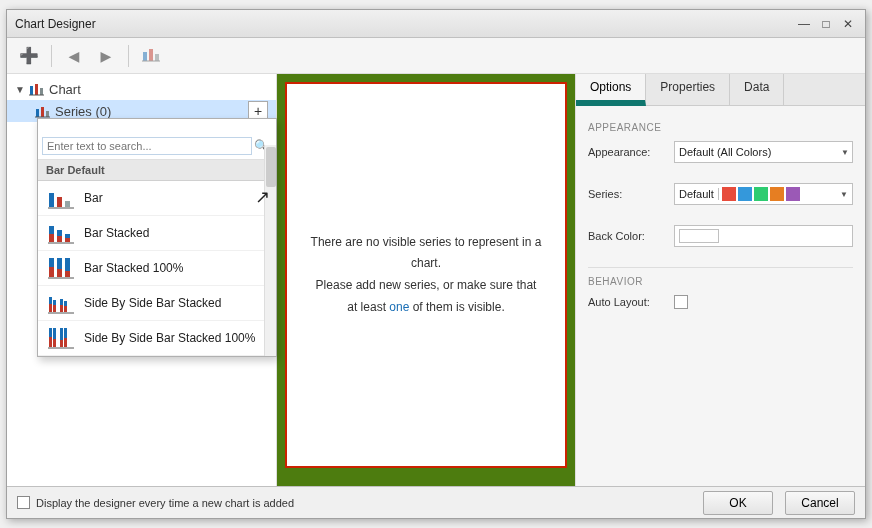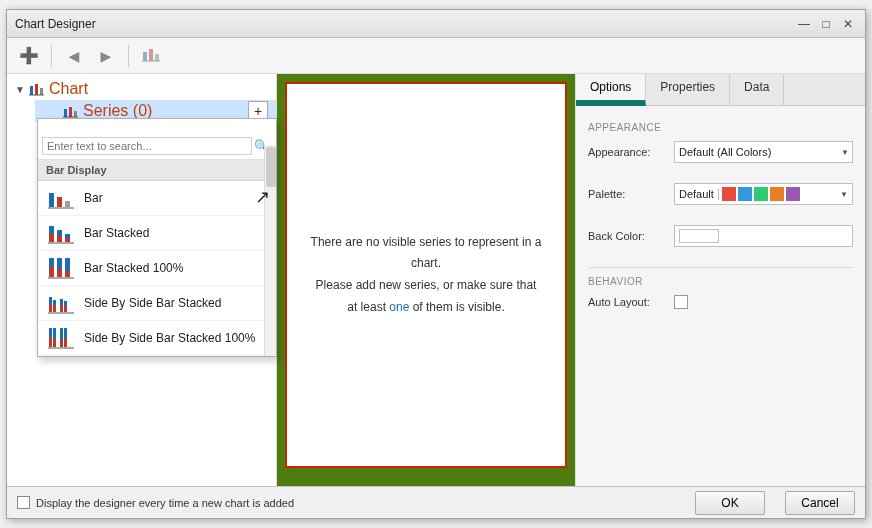--- a/index.html
+++ b/index.html
@@ -101,31 +101,30 @@
     .tree-item {
       display: flex;
       align-items: center;
       height: 22px;
       padding: 0 8px;
       cursor: pointer;
       gap: 4px;
     }
     .tree-item.selected {
       background: #cce4ff;
-      margin-left: 28px;
     }
     .tree-item-root {
       padding-left: 8px;
     }
     .tree-item-child {
       padding-left: 28px;
     }
     .tree-item-label {
-      font-size: 16px;
-      color: #c2410c;
+      font-size: 13px;
+      color: #404040;
     }
 
     
     .dropdown-popup {
       position: absolute;
       top: 44px;
       left: 30px;
       width: 240px;
       background: #fff;
       border: 1px solid #b0b0b0;
@@ -378,21 +377,21 @@
       border: 1px solid #888;
       background: #fff;
       flex-shrink: 0;
     }
     .bottom-label {
       font-size: 11px;
       color: #333;
     }
     .bottom-right {
       display: flex;
-      gap: 20px;
+      gap: 12px;
     }
     .btn-ok, .btn-cancel {
       width: 70px;
       height: 24px;
       border: 1px solid #aaa;
       background: linear-gradient(to bottom, #f8f8f8, #e4e4e4);
       font-size: 12px;
       cursor: pointer;
       border-radius: 2px;
     }
@@ -496,21 +495,21 @@
             <span>+</span>
           </button>
         </div>
       </div>
 
       <div class="dropdown-popup">
         <div class="search-box">
           <input class="search-input" type="text" placeholder="Enter text to search..." style="">
           <div class="search-icon-btn">🔍</div>
         </div>
-        <div class="dropdown-group-header">Bar Display</div>
+        <div class="dropdown-group-header">Bar Default</div>
         <div class="dropdown-list">
 
           <div class="dropdown-item">
             <svg width="26" height="22" viewBox="0 0 26 22">
               <rect x="1" y="6" width="5" height="14" fill="#1a6eb5"></rect>
               <rect x="9" y="10" width="5" height="10" fill="#c0392b"></rect>
               <rect x="17" y="14" width="5" height="6" fill="#95a5a6"></rect>
               <line x1="0" y1="21" x2="26" y2="21" stroke="#555" stroke-width="1"></line>
             </svg>
             <span class="dropdown-item-label">Bar</span>
@@ -605,21 +604,21 @@
         <div class="property-row">
           <span class="property-label">Appearance:</span>
           <div class="select-wrapper property-value">
             <select>
               <option>Default (All Colors)</option>
             </select>
           </div>
         </div>
 
         <div class="property-row">
-          <span class="property-label">Palette:</span>
+          <span class="property-label">Series:</span>
           <div class="palette-row" style="flex:1;">
             <span class="palette-label" style="padding:0 4px;">Default</span>
             <div class="palette-colors">
               <div class="color-swatch" style="background:#e74c3c;"></div>
               <div class="color-swatch" style="background:#3498db;"></div>
               <div class="color-swatch" style="background:#2ecc71;"></div>
               <div class="color-swatch" style="background:#e67e22;"></div>
               <div class="color-swatch" style="background:#9b59b6;"></div>
             </div>
             <span class="palette-arrow">▼</span>

